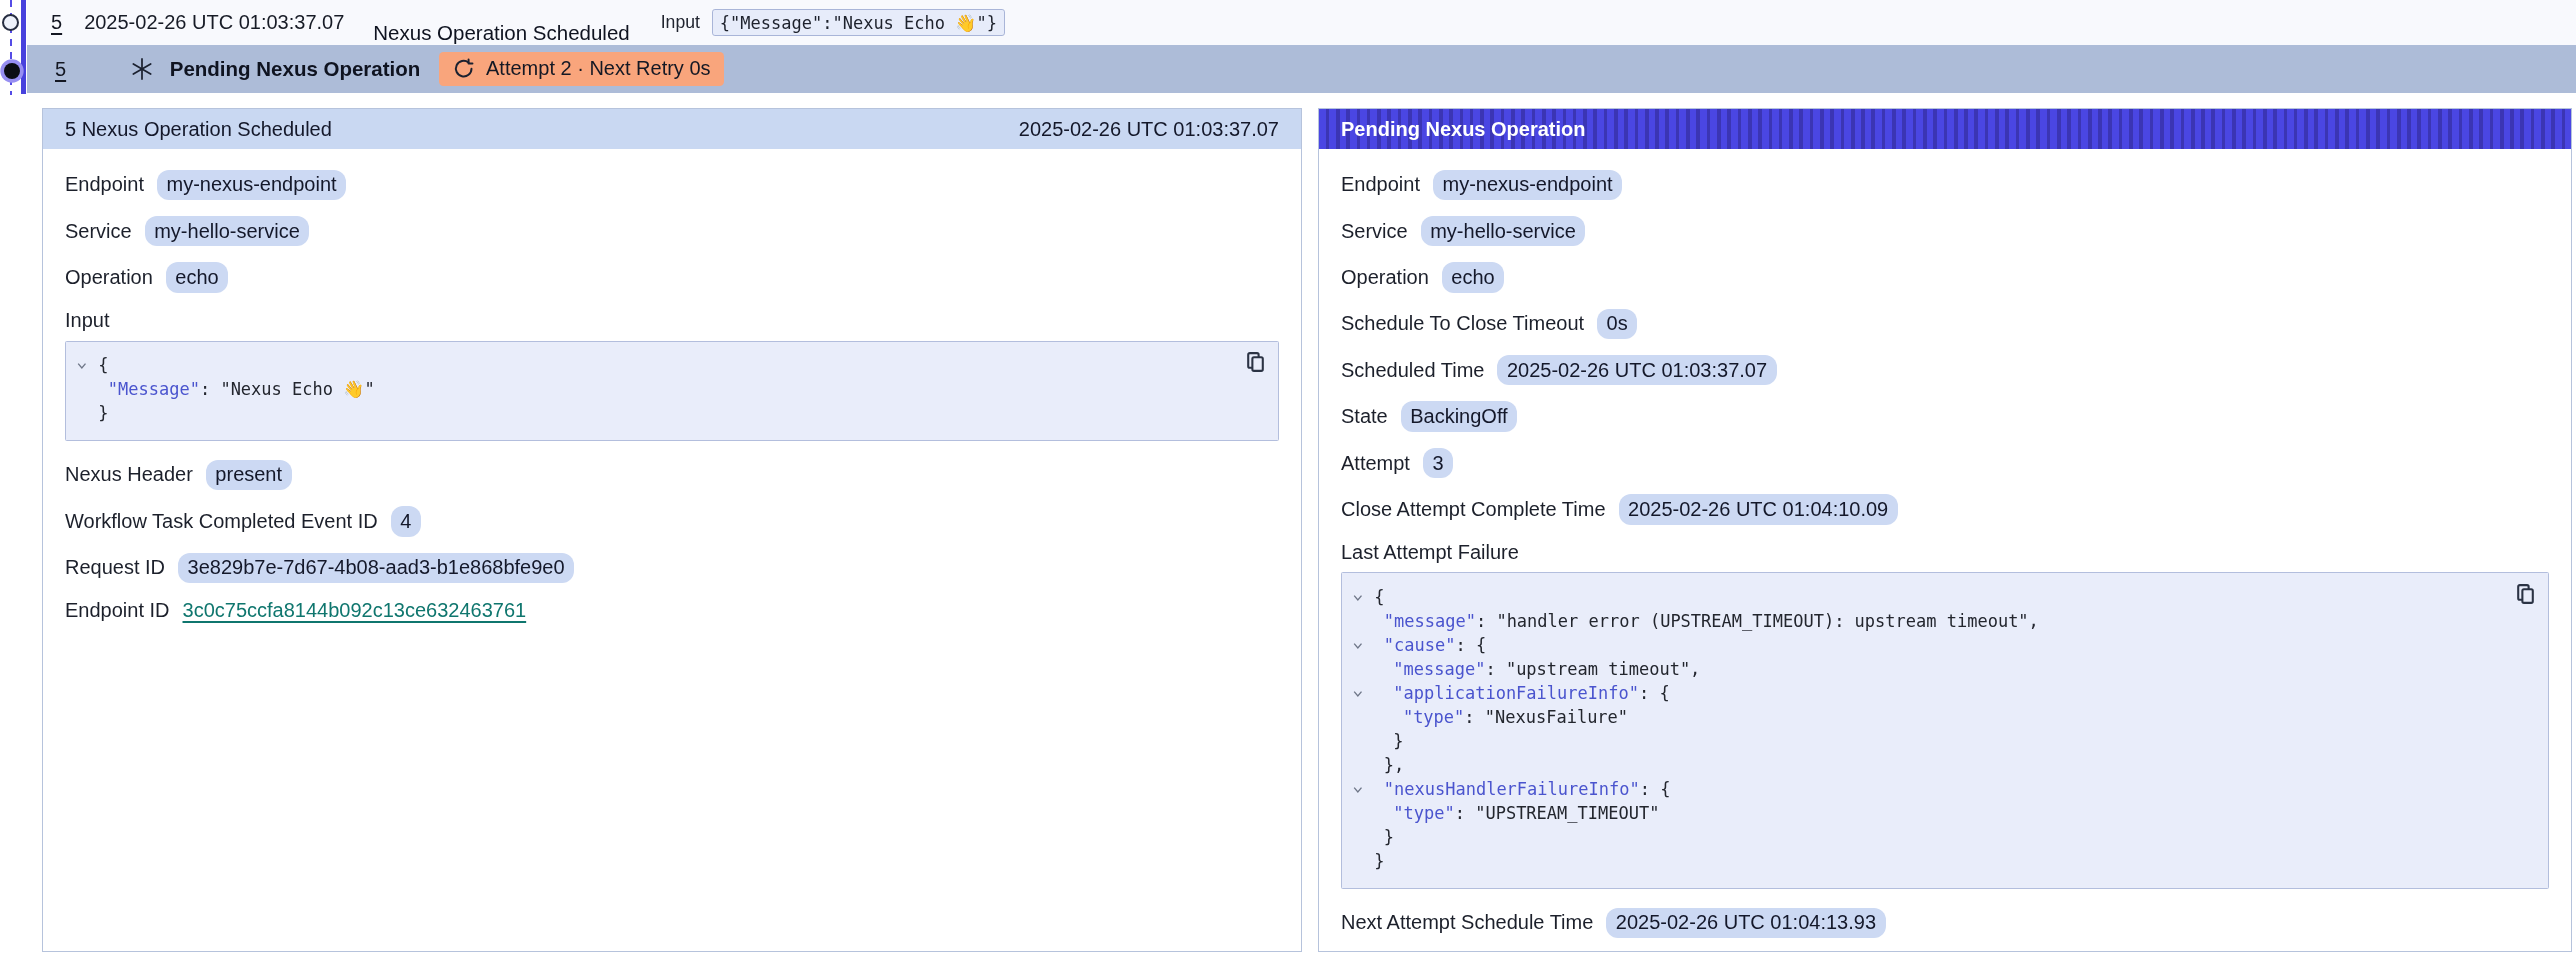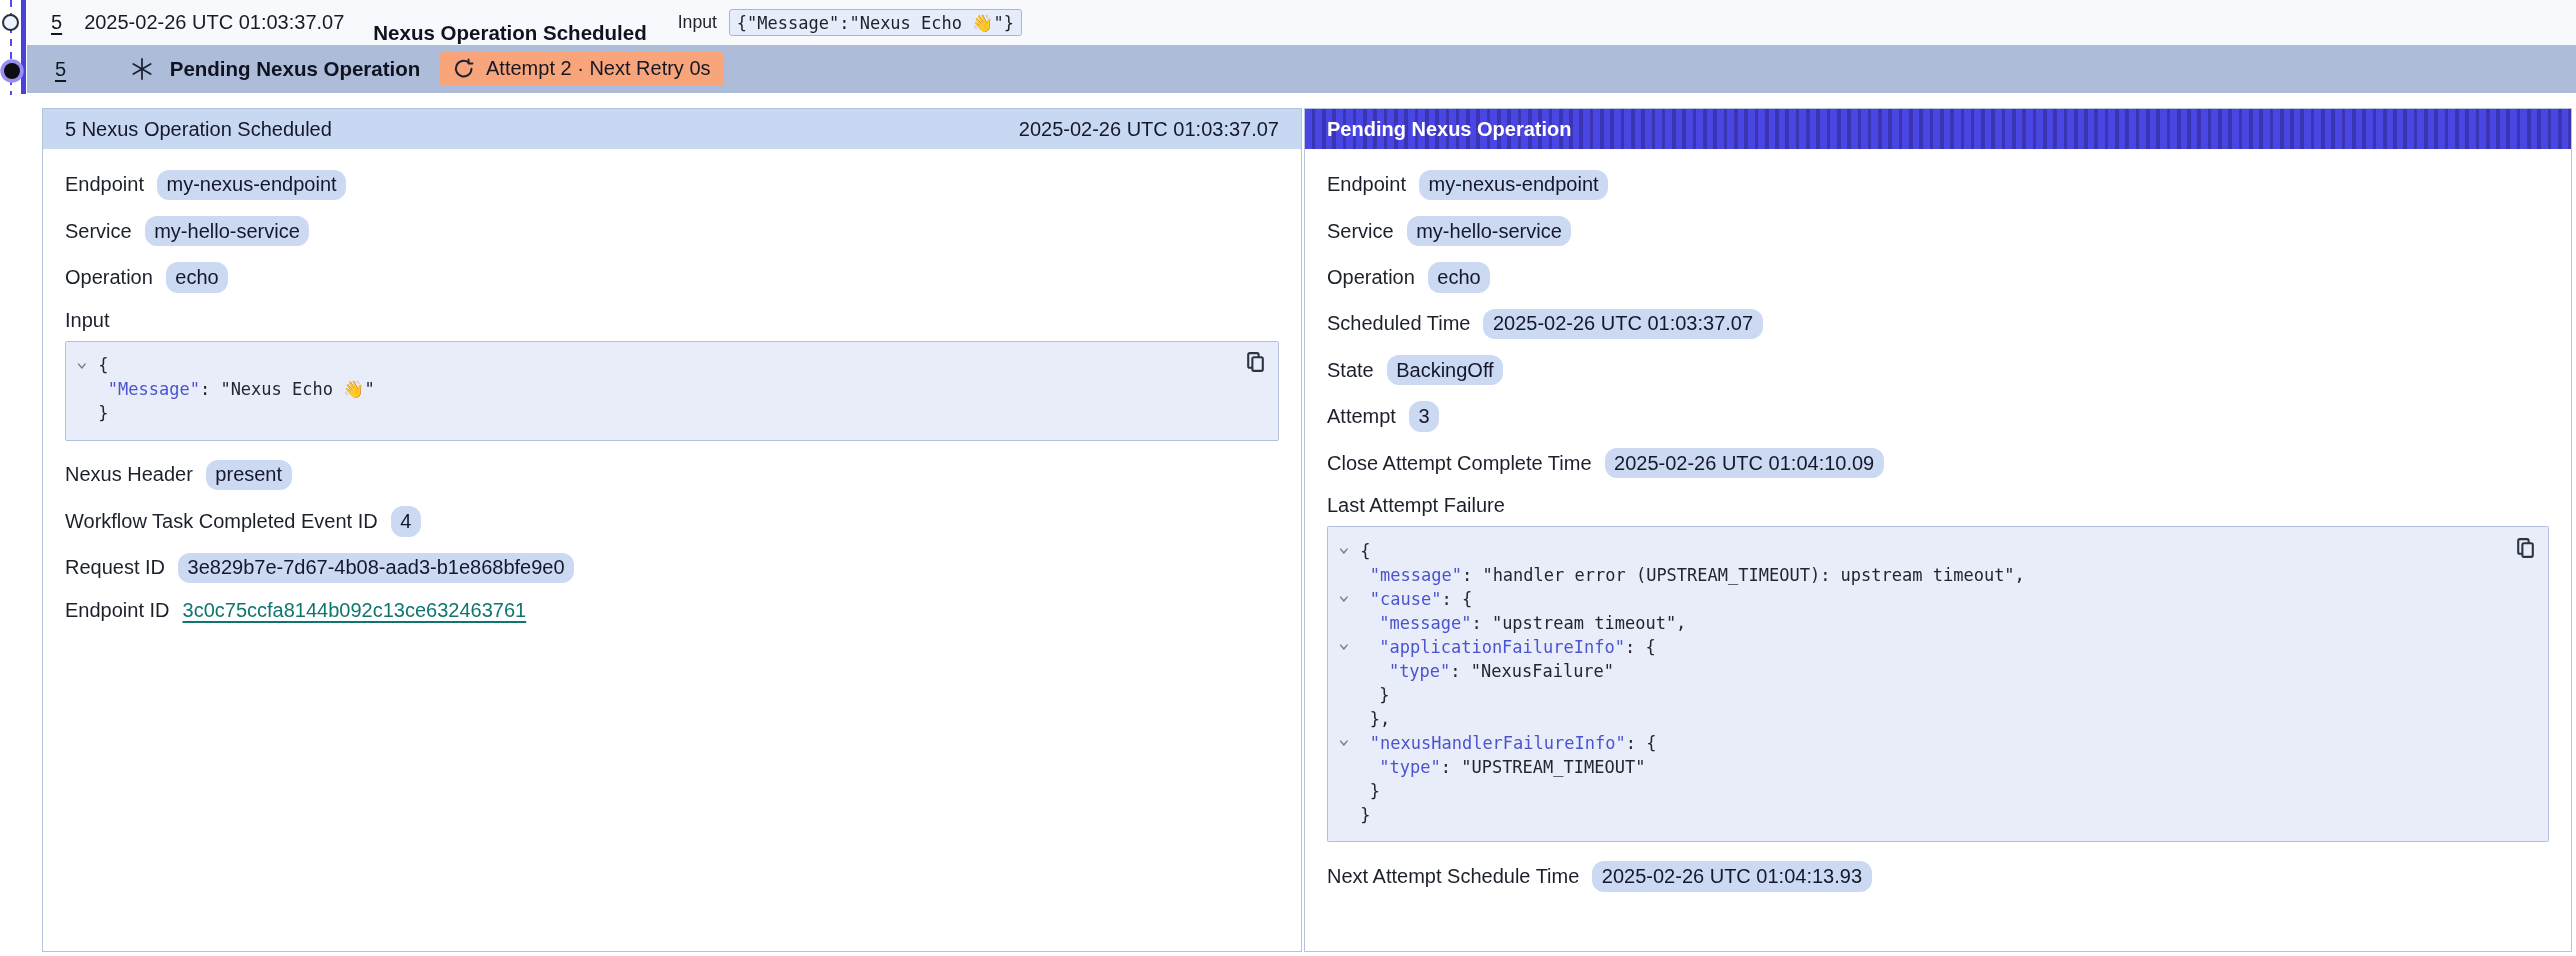--- a/index.html
+++ b/index.html
@@ -16,30 +16,30 @@
     background:#eef2fb;border:2.9px solid #272e41;}
   .node-filled{position:absolute;left:3.7px;top:63px;width:16px;height:16px;border-radius:50%;
     background:#0c0e14;box-shadow:0 0 0 3.7px #978ff2;}
   
   .rows{position:absolute;left:27px;right:0;top:0;}
   .hrow{display:flex;align-items:center;font-size:20px;}
   .row-event{height:45px;background:#f8f9fd;padding-left:24px;}
   .row-pending{height:48px;background:#adbcd8;padding-left:28px;}
   .evt-id{color:#141722;text-decoration:underline;text-underline-offset:3.7px;font-weight:500;cursor:pointer;}
   .evt-time{margin-left:22px;color:#171b26;}
-  .evt-title{margin-left:29px;font-weight:700;color:#0f1320;font-size:20.5px;margin-top:20px;}
+  .evt-title{margin-left:29px;font-weight:400;color:#0f1320;font-size:20.5px;margin-top:20px;}
   .evt-detail-label{margin-left:31px;font-size:17.6px;color:#20242f;}
   .evt-detail-badge{margin-left:11.7px;font-family:"DejaVu Sans Mono", monospace;font-size:17px;
     background:#e7ecfa;border:1.5px solid #a9b5d8;border-radius:2.9px;padding:2.9px 7.3px;color:#1d212c;}
   .star-icon{margin-left:63px;display:inline-flex;align-items:center;}
   .pending-title{margin-left:14.6px;font-weight:700;font-size:20.5px;color:#0f1320;}
   .retry-badge{margin-left:19px;display:inline-flex;align-items:center;gap:10.3px;
     background:#f9a57c;border-radius:4.4px;padding:5.1px 13px;color:#141824;font-size:20px;}
   
-  .panels{position:absolute;top:108px;left:42px;right:3.7px;display:flex;gap:2px;}
+  .panels{position:absolute;top:108px;left:42px;right:3.7px;display:flex;gap:16px;}
   .panel{border:1.5px solid #b6c3dc;background:#ffffff;height:844px;overflow:hidden;box-sizing:border-box;}
   .panel-left{width:1260px;flex:none;}
   .panel-right{flex:1;}
   .panel-header{height:40px;display:flex;align-items:center;justify-content:space-between;
     padding:0 22px;font-size:20px;}
   .panel-header.light{background:#c9d8f2;color:#14182a;font-weight:500;}
   .panel-header.striped{
     background:repeating-linear-gradient(90deg,#4a46e3 0 6.6px,#3b35b4 6.6px 10.3px);
     color:#ffffff;font-weight:600;justify-content:flex-start;}
   .panel-body{padding:10.3px 22px 14.6px 22px;}
@@ -186,20 +186,24 @@
           <div class="drow">
             <span class="dl">Service</span>
             <span class="dv badge">my-hello-service</span>
           </div>
 
           <div class="drow">
             <span class="dl">Operation</span>
             <span class="dv badge">echo</span>
           </div>
 
+          <div class="drow">
+            <span class="dl">Schedule To Close Timeout</span>
+            <span class="dv badge">0s</span>
+          </div>
 
           <div class="drow">
             <span class="dl">Scheduled Time</span>
             <span class="dv badge">2025-02-26 UTC 01:03:37.07</span>
           </div>
 
           <div class="drow">
             <span class="dl">State</span>
             <span class="dv badge">BackingOff</span>
           </div>

